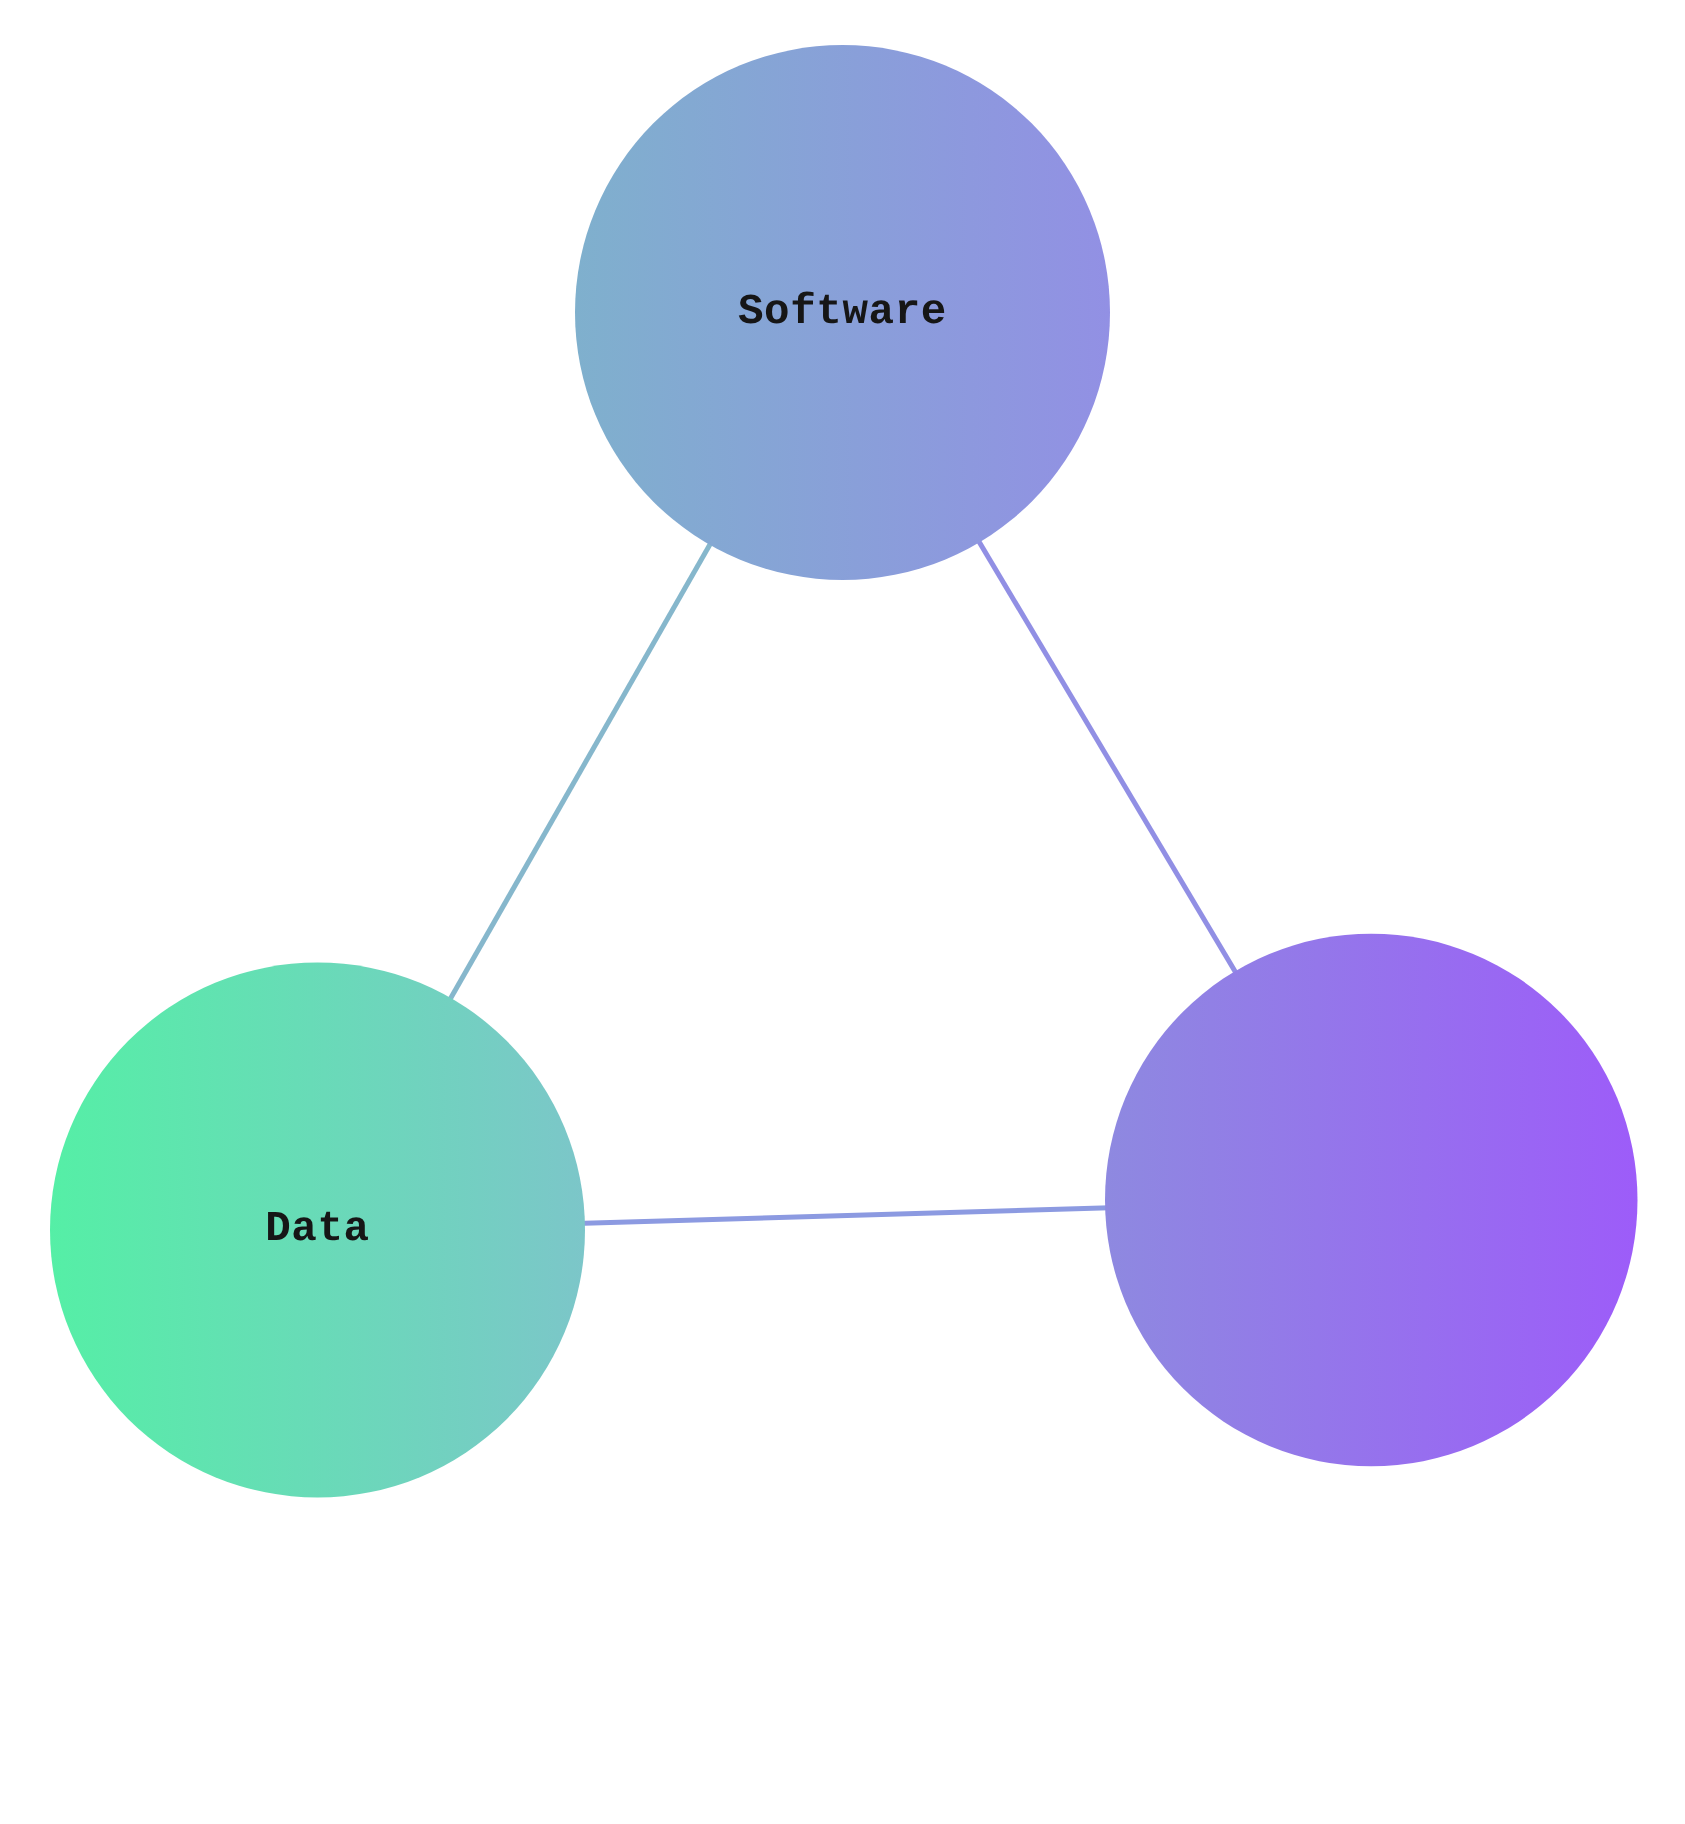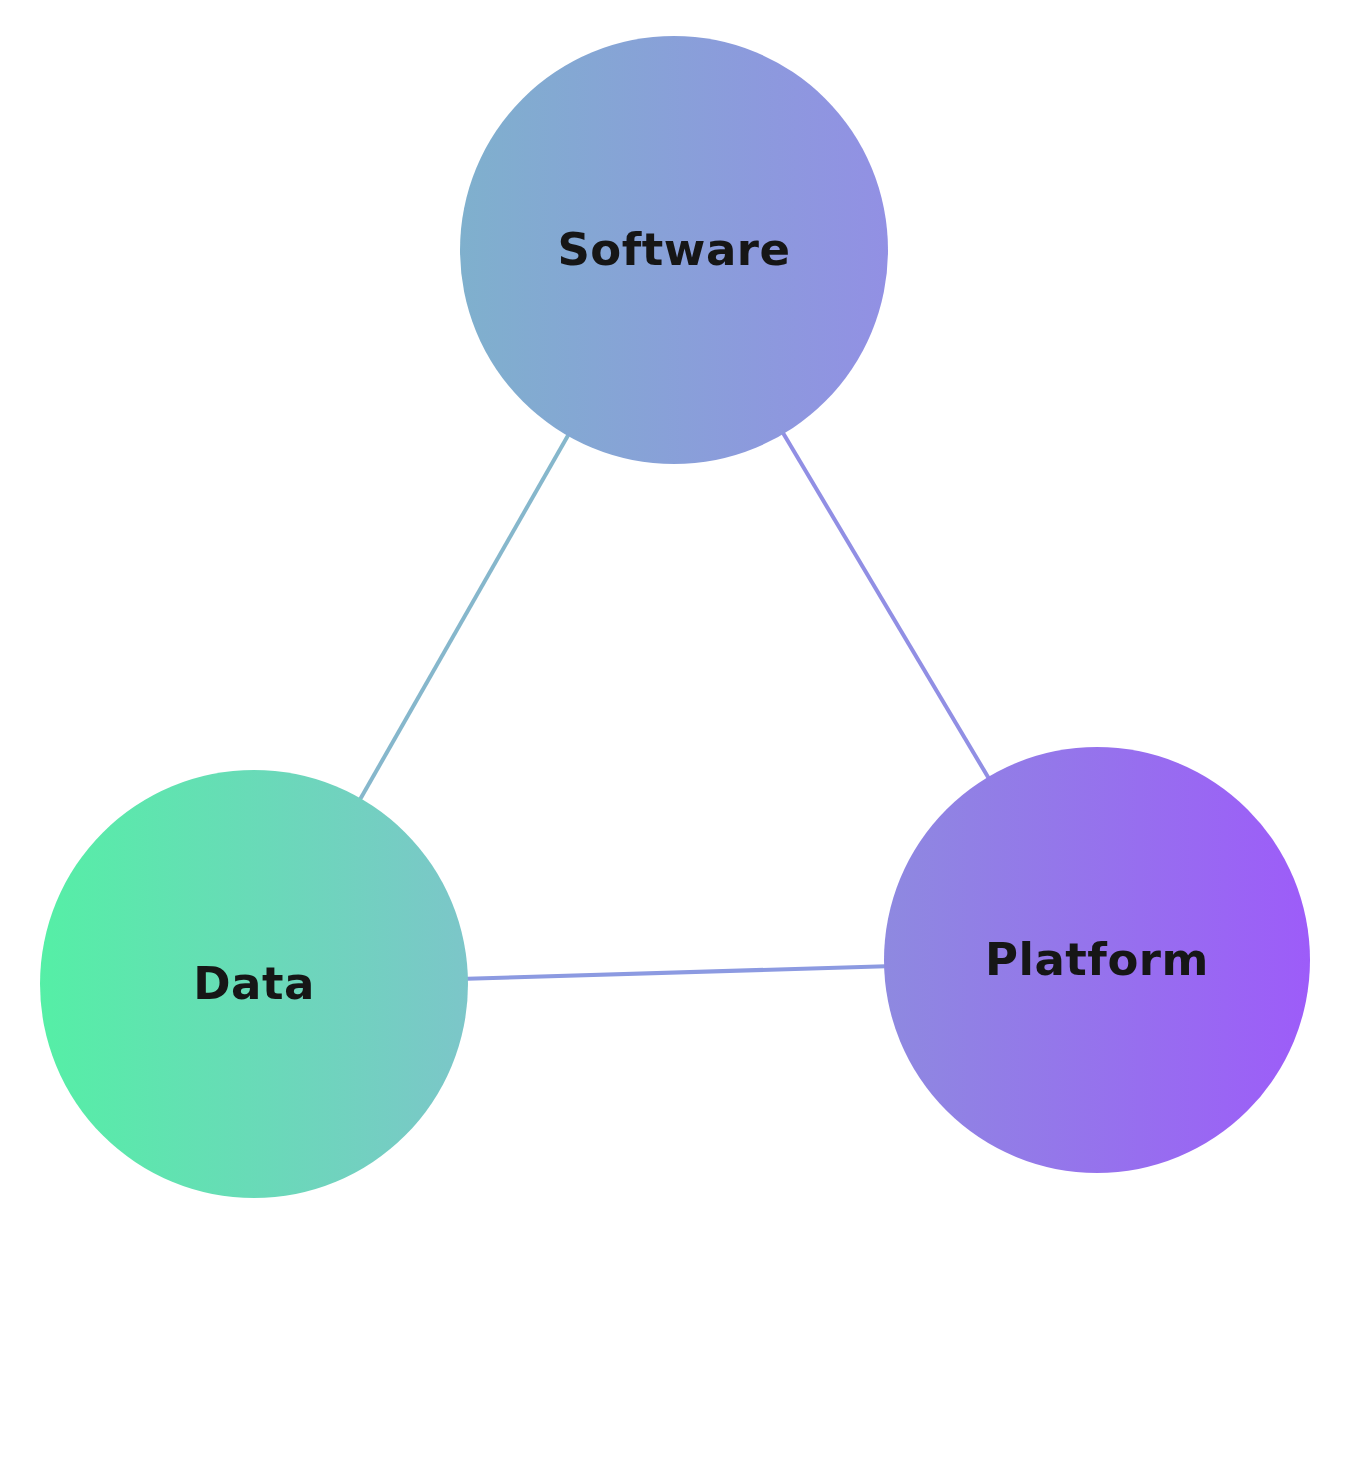--- a/index.html
+++ b/index.html
@@ -28,24 +28,25 @@
     border-radius: 50%;
     display: flex;
     flex-direction: column;
     align-items: center;
     justify-content: center;
     text-align: center;
     z-index: 1;
   }
   .node-label {
     font-weight: 700;
-    font-size: 45px;
+    font-size: 34px;
     line-height: 1.55;
     color: #161616;
     letter-spacing: 0.5px;
+    font-family: Liberation Mono, monospace;
   }
   #node-software { left: 460px; top: 36px;  width: 428px; height: 428px; }
   #node-data     { left: 40px;  top: 770px; width: 428px; height: 428px; }
   #node-platform { left: 884px; top: 747px; width: 426px; height: 426px; }
 </style>
 </head>
 <body>
 
 <div class="canvas">
 
@@ -57,16 +58,15 @@
 
   <div class="node" id="node-software" style="background: linear-gradient(90deg, rgb(127, 176, 205) 0%, rgb(146, 144, 228) 100%);">
     <div class="node-label">Software</div>
   </div>
 
   <div class="node" id="node-data" style="background: linear-gradient(90deg, rgb(85, 239, 166) 0%, rgb(124, 198, 201) 100%);">
     <div class="node-label">Data</div>
   </div>
 
   <div class="node" id="node-platform" style="background: linear-gradient(90deg, rgb(142, 137, 224) 0%, rgb(157, 92, 249) 100%);">
-    <div class="node-label">Platform</div>
   </div>
 
 </div>
 
 </body></html>

